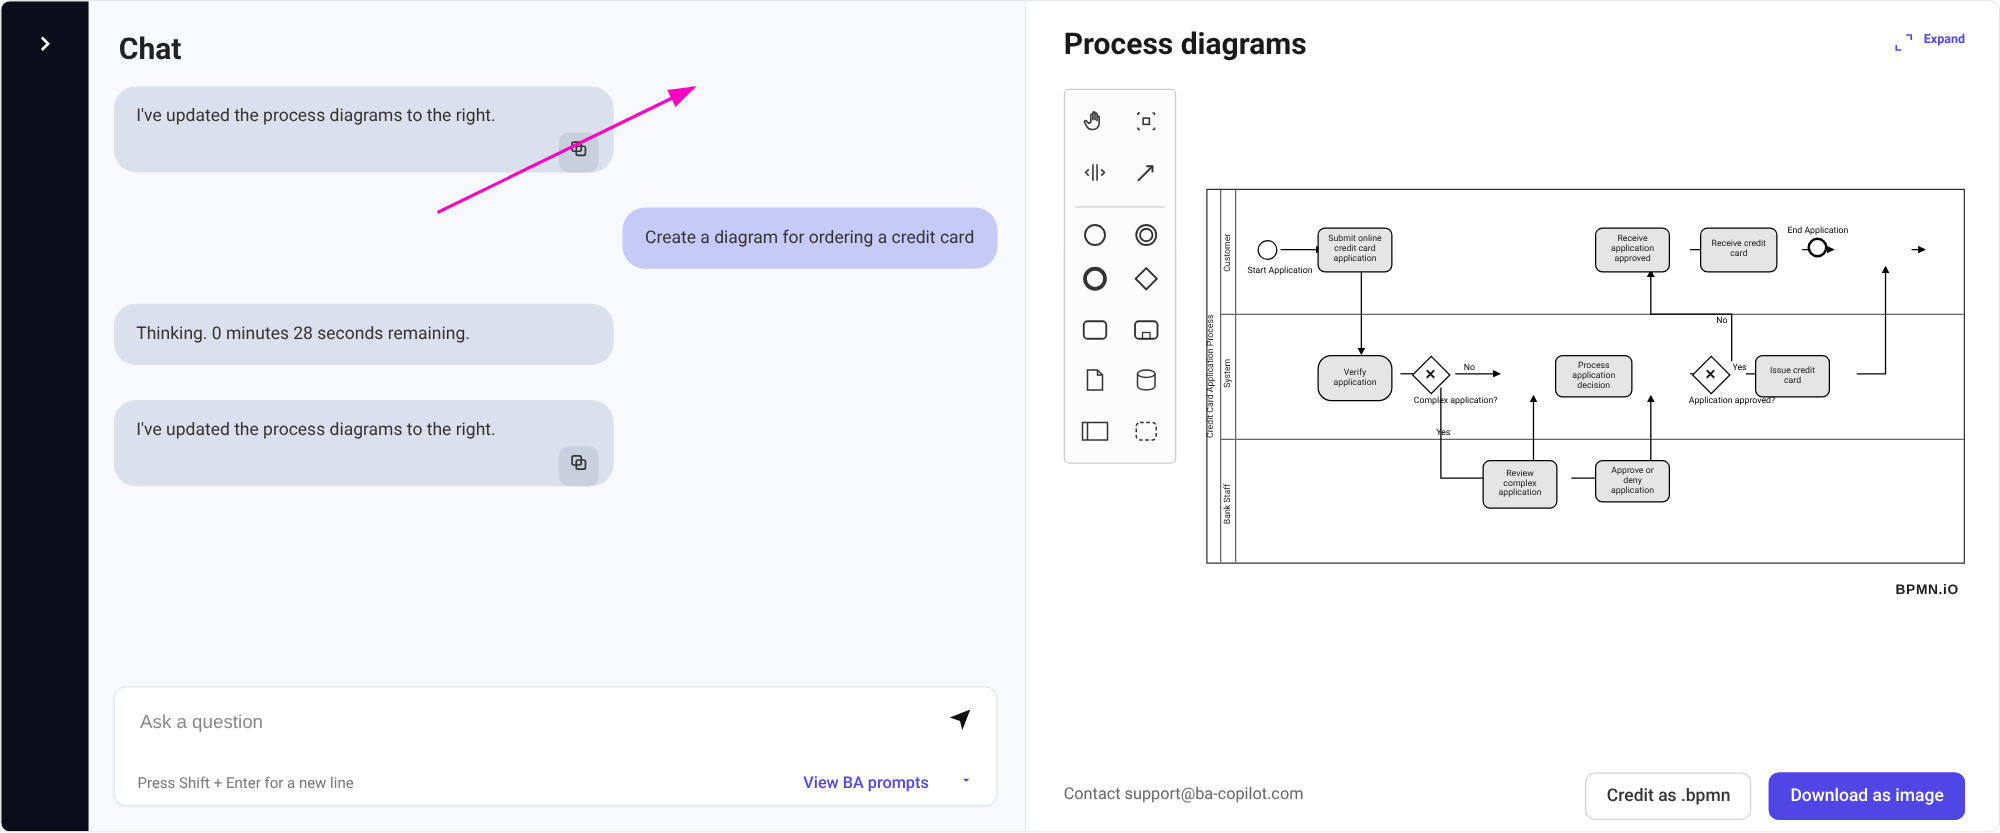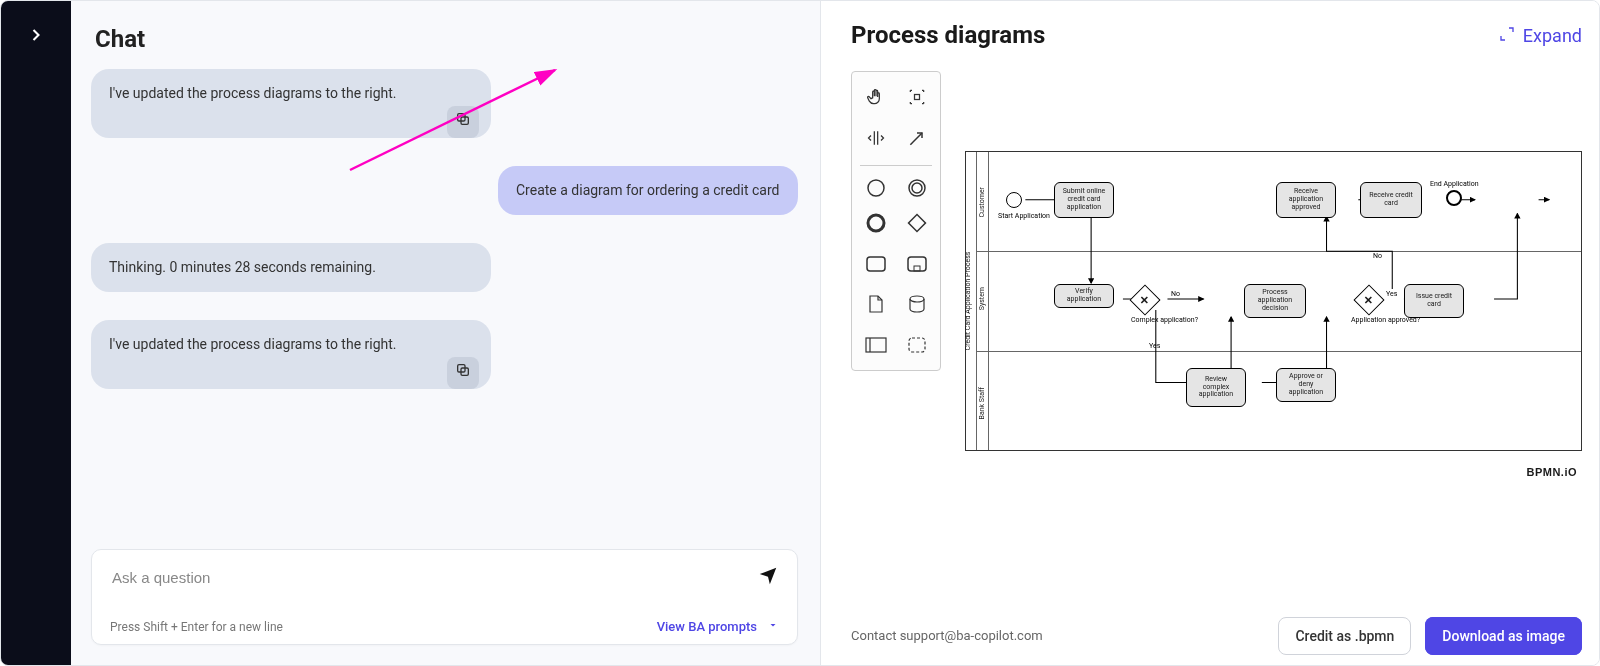--- a/index.html
+++ b/index.html
@@ -22,26 +22,26 @@
   .scroll-inner::-webkit-scrollbar{width:10px;}
   .scroll-inner::-webkit-scrollbar-thumb{background:#b9bfc7;border-radius:5px;}
   .scroll-inner::-webkit-scrollbar-track{background:#eceff4;}
   
   .input-card { background:#fff; border:1px solid #e3e6eb; border-radius:10px; padding:14px 18px 10px 18px; margin-top:8px; box-shadow:0 1px 2px rgba(0,0,0,0.03); display:flex; flex-direction:column; height:96px; margin-right:14px;}
   .input-row { display:flex; align-items:center; }
   .input-field { flex:1; border:none; outline:none; font-size:15px; color:#a21caf; background:transparent; }
   .input-field::placeholder { color:#888; }
   .send-icon { color:#222; }
   .input-footer { display:flex; justify-content:space-between; align-items:center; margin-top:auto; font-size:12px; color:#777; }
-  .view-prompts { color:#4f46e5; font-size:13px; font-weight:500; display:flex; align-items:center; gap:10px; cursor:pointer;margin-left:32px; }
-  
-  .right-panel { flex:1; background:#fff; display:flex; flex-direction:column; padding:20px 17px 20px 30px; }
+  .view-prompts { color:#4f46e5; font-size:13px; font-weight:500; display:flex; align-items:center; gap:24px; cursor:pointer;margin-left:32px; }
+  
+  .right-panel { flex:1; background:#fff; display:flex; flex-direction:column; padding:20px 27px 20px 30px; }
   .right-header { display:flex; align-items:center; justify-content:space-between; }
   .right-title { font-size:24px; font-weight:700; }
-  .expand { color:#4f46e5; font-size:18px; font-weight:400; display:flex; align-items:center; gap:8px; cursor:pointer;}
+  .expand { color:#4f46e5; font-size:10px; font-weight:700; display:flex; align-items:flex-start; gap:8px; cursor:pointer;}
   .tab-row { display:flex; align-items:center; gap:26px; margin-top:18px; }
   .tab { font-size:14px; color:#555; cursor:pointer; padding-bottom:8px; }
   .tab.active { color:#4f46e5; border-bottom:2px solid #4f46e5; font-weight:500; }
   .version-nav { margin-left:auto; display:flex; align-items:center; gap:18px; font-size:14px; color:#222;}
   .navchev { color:#222; cursor:pointer; }
   .navchev.disabled { color:#bbb; }
   
   .canvas-wrap { flex:1; display:flex; gap:24px; margin-top:22px; position:relative; }
   .palette { width:90px; border:1px solid #ccc; border-radius:4px; background:#fcfcfc; padding:8px; display:flex; flex-direction:column; gap:6px; height:300px;}
   .prow { display:flex; gap:10px; justify-content:space-around; align-items:center; height:36px;}
@@ -306,21 +306,21 @@
         </svg>
 
         <div class="circle" style="left:40px; top:40px; width:16px; height:16px;"></div>
         <div class="dlabel" style="left:32px; top:60px;">Start Application</div>
         <div class="node round" style="left:88px; top:30px; width:60px; height:36px;">Submit online credit card application</div>
         <div class="node round" style="left:310px; top:30px; width:60px; height:36px;">Receive application approved</div>
         <div class="node round" style="left:394px; top:30px; width:62px; height:36px;">Receive credit card</div>
         <div class="circle" style="left:480px; top:38px; width:16px; height:16px; border-width:2px;"></div>
         <div class="dlabel" style="left:464px; top:28px;">End Application</div>
 
-        <div class="node round" style="left:88px; top:132px; width:60px; height:24px;">Verify application</div>
+        <div class="node round" style="left:88px; top:132px; width:60px; height:37px;border-radius:11px;">Verify application</div>
         <div class="gateway" style="left:168px; top:137px;">
             <span>✕</span>
           </div>
         <div class="dlabel" style="left:165px; top:164px;">Complex application?</div>
         <div class="dlabel" style="left:205px; top:138px;">No</div>
         <div class="dlabel" style="left:183px; top:190px;">Yes</div>
         <div class="node round" style="left:278px; top:132px; width:62px; height:34px;">Process application decision</div>
         <div class="gateway" style="left:392px; top:137px;">
             <span>✕</span>
           </div>

